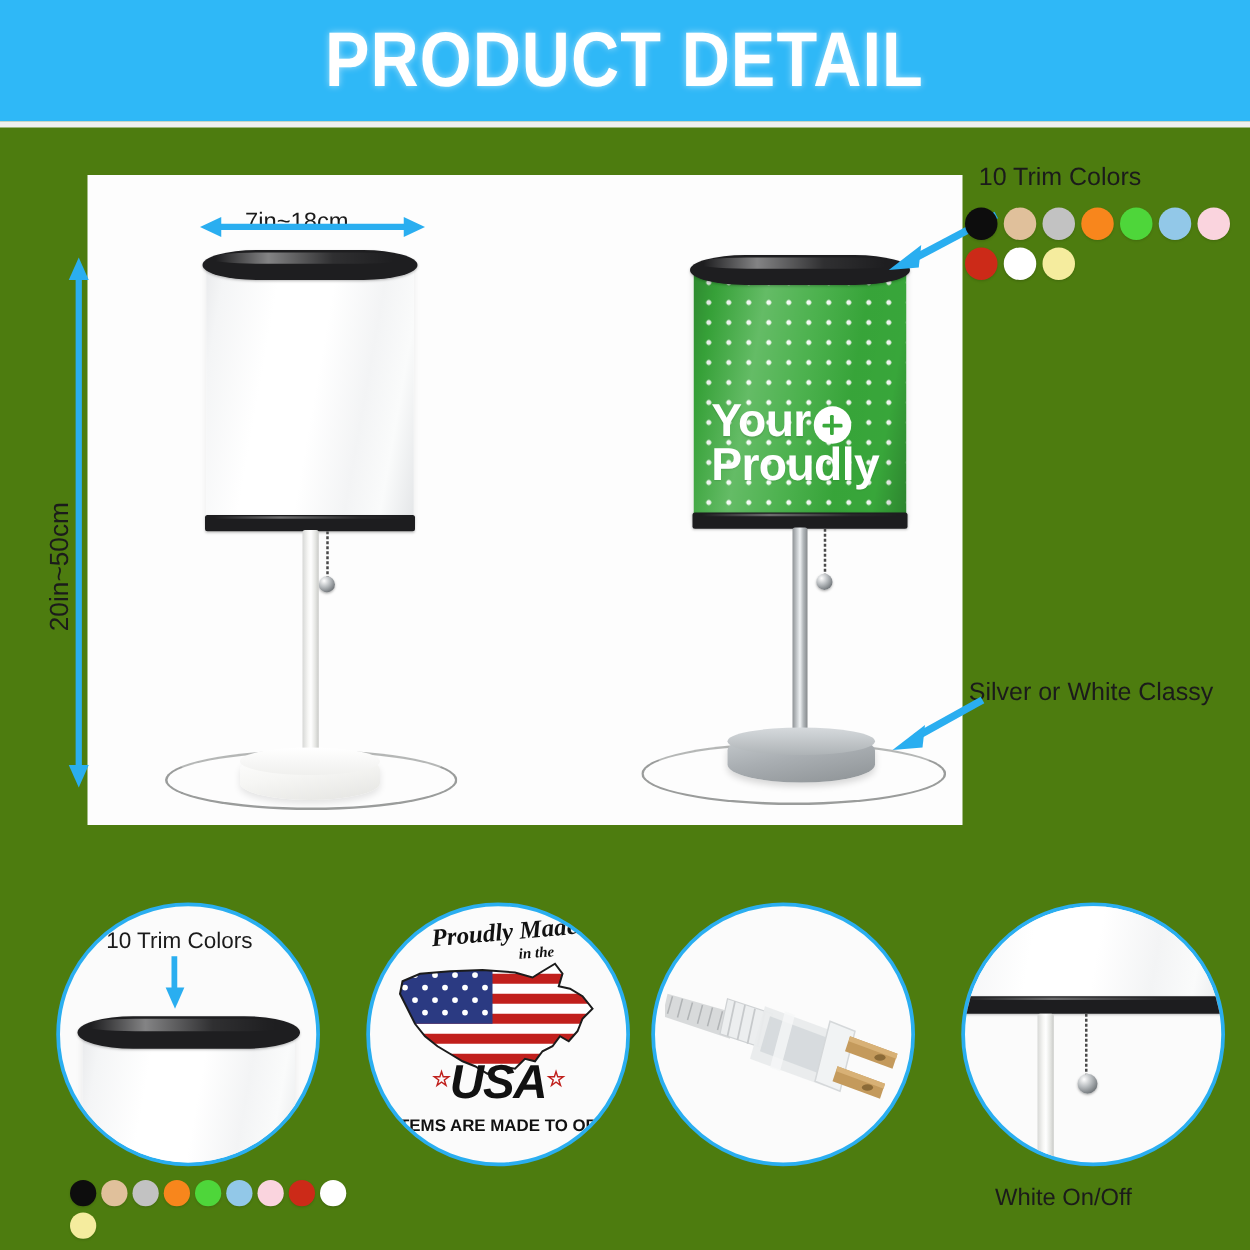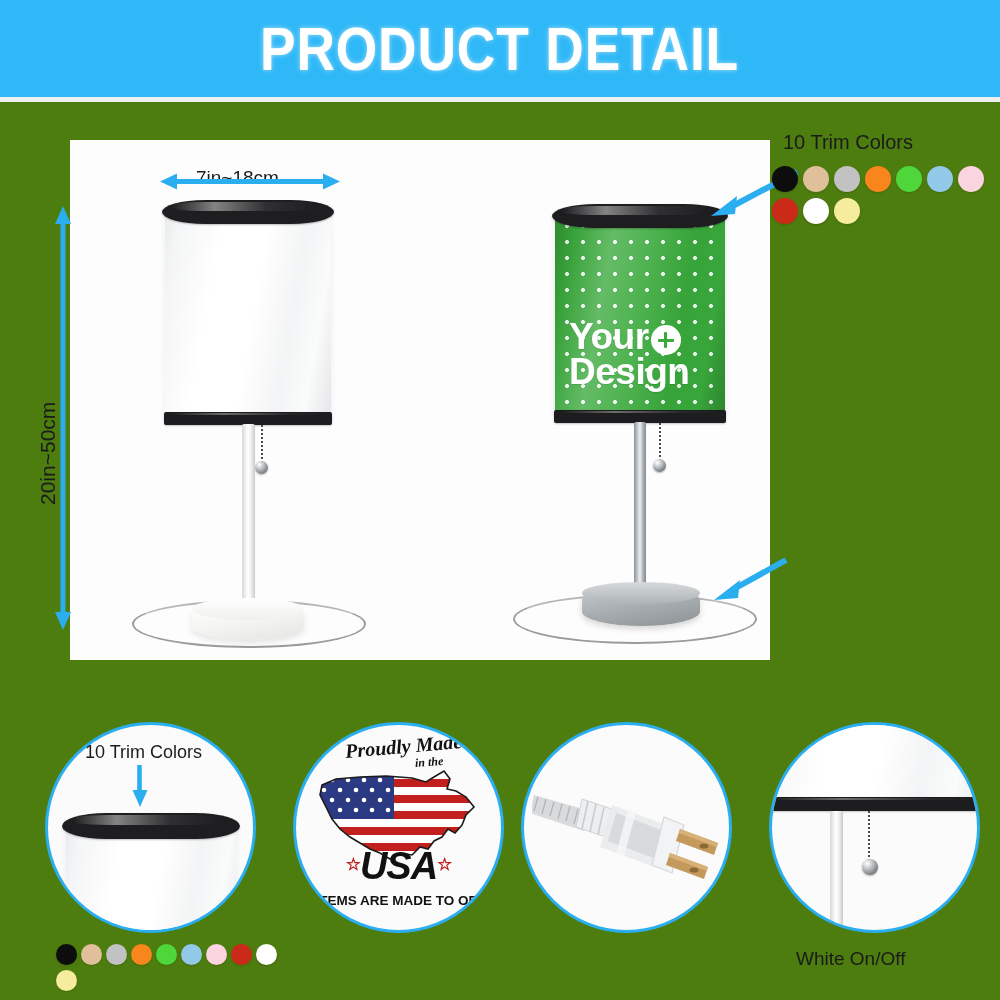--- a/index.html
+++ b/index.html
@@ -236,21 +236,21 @@
     <div class="base-top base-top-white" style="left:192px;top:598px;width:112px;height:22px;"></div>
   </div>
 
   <div class="lamp-stage" style="left:480px;top:0;width:520px;height:680px;">
 
     <div class="shade shade-green" style="left: 75px; top: 212px; width: 170px; height: 204px; background: rgb(57, 169, 59);">
       <div class="dots"></div>
       <div class="gloss"></div>
       <div class="design-text">
         <span>Your</span><span class="plus-badge"></span><br>
-        <span>Design</span>
+        <span>Proudly</span>
       </div>
     </div>
     <div class="rim-top" style="left:72px;top:204px;width:176px;height:24px;"></div>
     <div class="rim-top-hi" style="left:76px;top:206px;width:166px;height:9px;"></div>
     <div class="rim-bottom" style="left:74px;top:410px;width:172px;height:13px;"></div>
     <div class="rim-bottom-hi" style="left:78px;top:411px;width:164px;"></div>
 
     <div class="chain" style="left:179px;top:423px;height:40px;"></div>
     <div class="chain-ball" style="left:173px;top:459px;"></div>
 
@@ -273,20 +273,21 @@
       <div class="swatch" style="background: rgb(194, 194, 194);"></div>
       <div class="swatch" style="background: rgb(248, 134, 28);"></div>
       <div class="swatch" style="background: rgb(78, 214, 58);"></div>
       <div class="swatch" style="background: rgb(146, 200, 232);"></div>
       <div class="swatch" style="background: rgb(250, 212, 222);"></div>
       <div class="swatch" style="background: rgb(204, 42, 24);"></div>
       <div class="swatch" style="background: rgb(255, 255, 255); box-shadow: rgba(0, 0, 0, 0.18) 0px 1px 2px;"></div>
       <div class="swatch" style="background: rgb(245, 236, 158);"></div>
     </div>
 
+  <div class="ann-text" style="left:775px;top:543px;font-size:20px;">Silver or White Classy</div>
   <svg class="arrow-svg" style="left:708px;top:556px;" width="82" height="48" viewBox="0 0 82 48">
     <g stroke="#2aaef0" stroke-width="6" fill="none">
       <line x1="78" y1="4" x2="24" y2="34"></line>
     </g>
     <polygon points="6,44 32,24 30,42" fill="#2aaef0"></polygon>
   </svg>
 
   <div class="circle-panel" style="left: 45px; top: 722px; width: 205px; height: 205px; border-color: rgb(42, 174, 240);">
     <div style="position:absolute;left:12px;top:84px;width:182px;height:130px;overflow:hidden;">
       <div class="shade shade-white" style="left:6px;top:16px;width:170px;height:140px;"></div>

